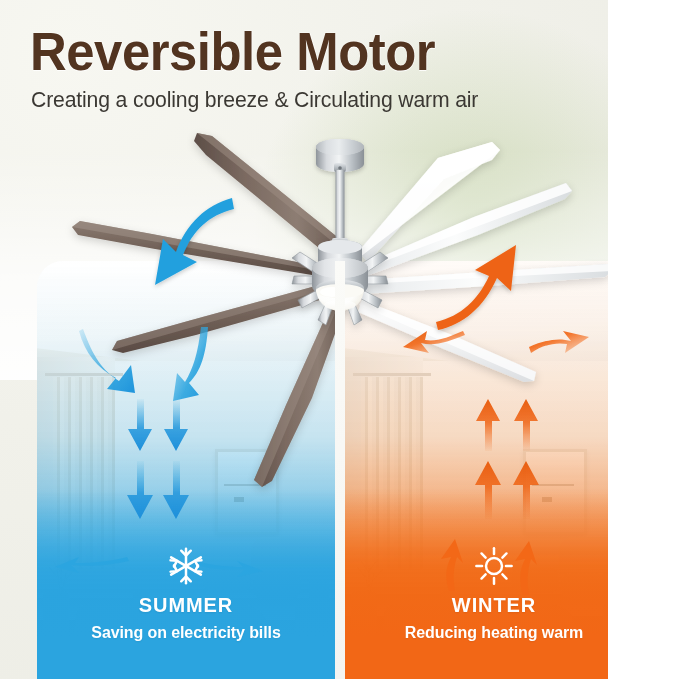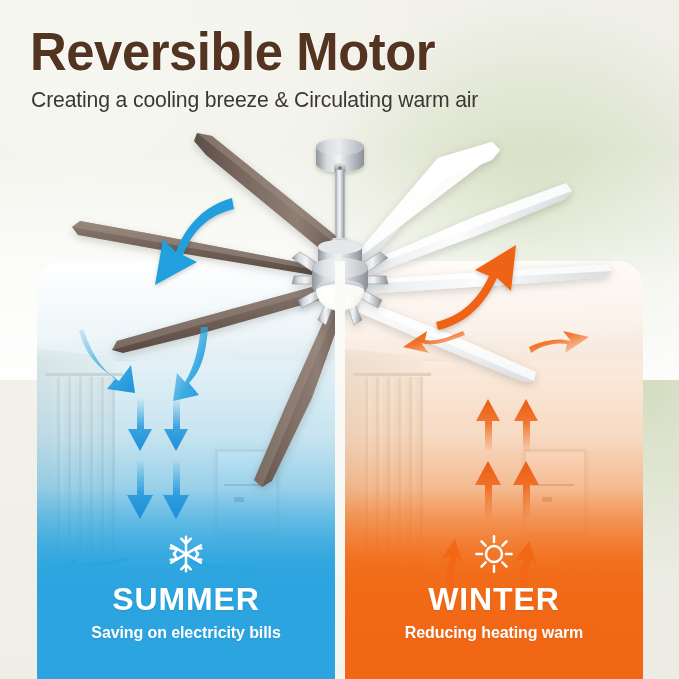--- a/index.html
+++ b/index.html
@@ -7,21 +7,21 @@
     margin: 0;
     padding: 0;
     background: #ffffff;
   }
   body {
     font-family: "Liberation Sans", sans-serif;
   }
 
   #poster {
     position: relative;
-    width: 679px;
+    width: 608px;
     height: 679px;
     overflow: hidden;
     background: #f4f4ee;
   }
 
   
   .bg-base {
     position: absolute;
     inset: 0;
     background:
@@ -258,21 +258,21 @@
     z-index: 6;
   }
   .caption .season-icon {
     display: block;
     margin: 0 auto 8px auto;
     width: 42px;
     height: 42px;
   }
   .caption .season-name {
     display: block;
-    font-size: 32px;
+    font-size: 20px;
     font-weight: 700;
     letter-spacing: 0.9px;
     line-height: 1;
     margin-bottom: 10px;
     text-shadow: 0 1px 2px rgba(0,0,0,0.08);
   }
   .caption .season-desc {
     display: block;
     font-size: 16px;
     font-weight: 700;

